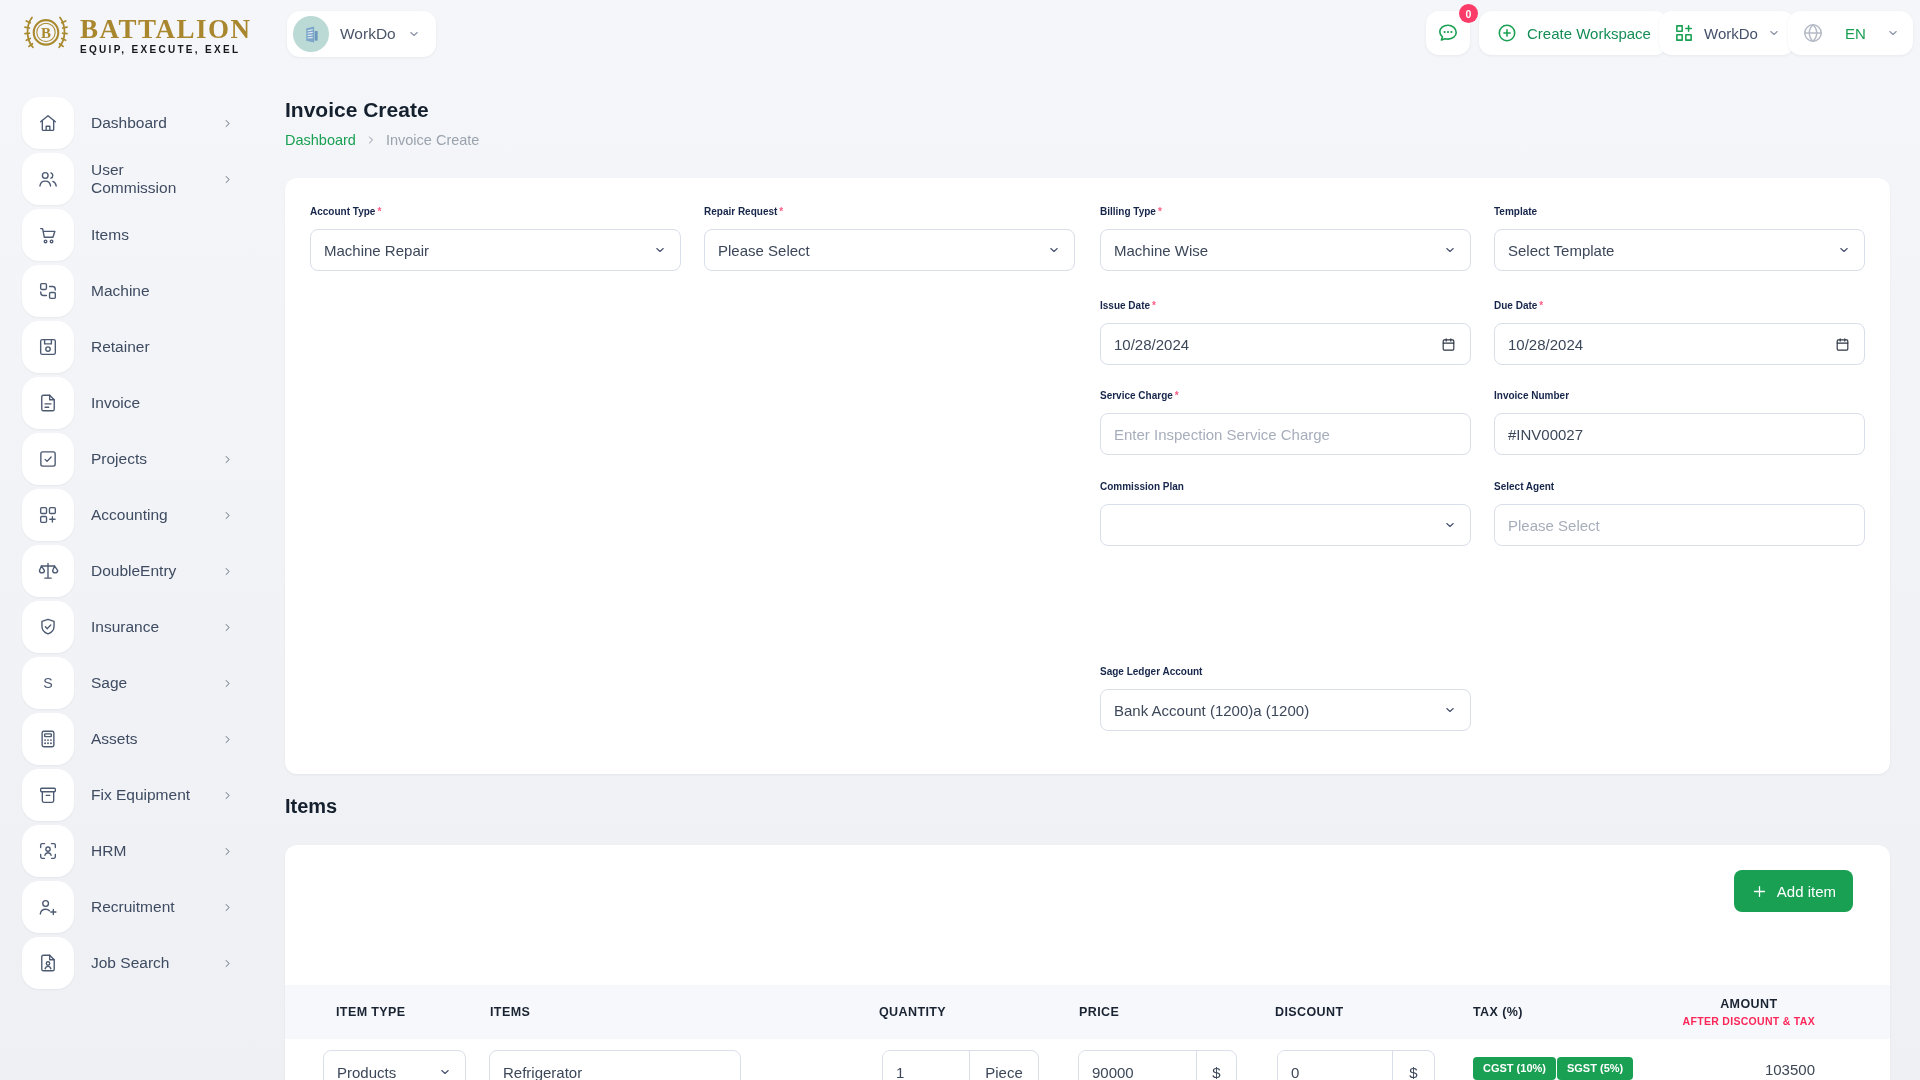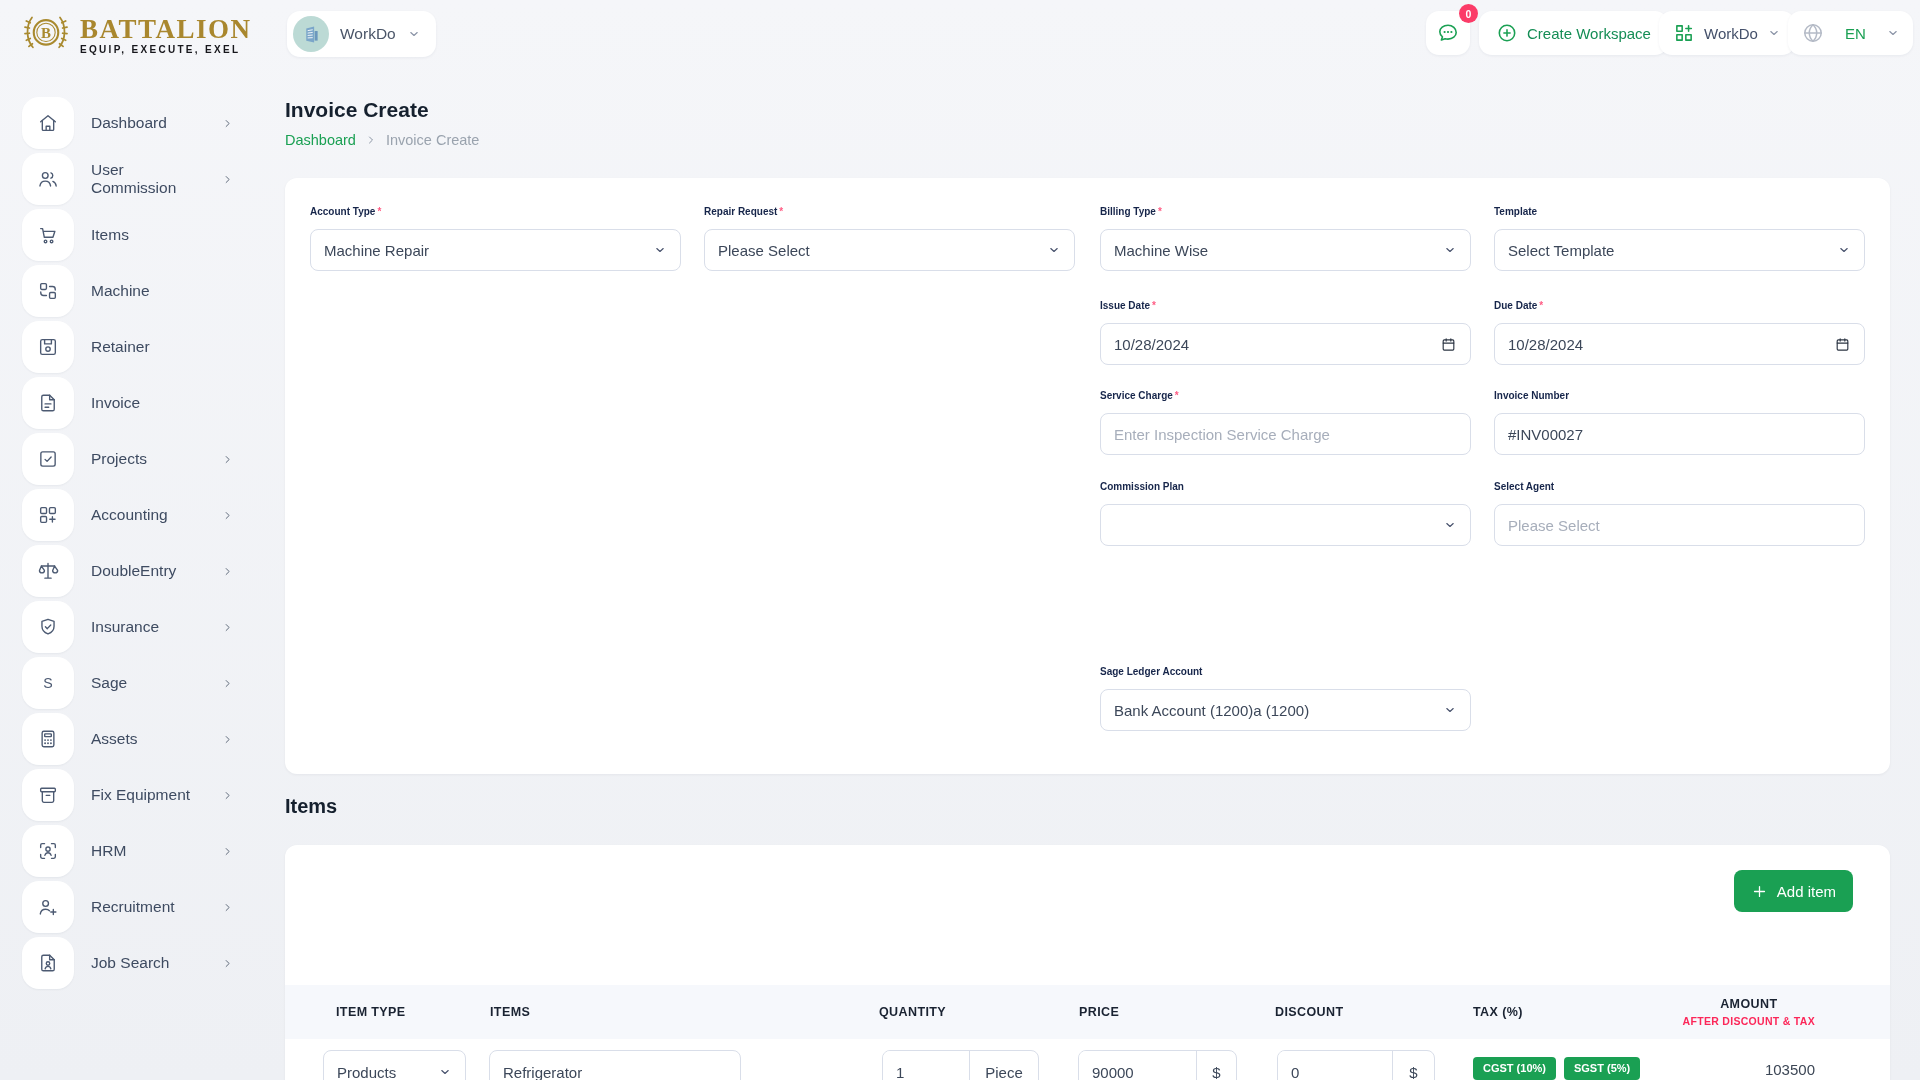--- a/index.html
+++ b/index.html
@@ -65,21 +65,21 @@
   .th{position:absolute;top:0;height:54px;display:flex;align-items:center;font-size:12.5px;font-weight:700;
     color:#1a2332;letter-spacing:.4px;white-space:nowrap}
   .th-amount{flex-direction:column;align-items:center;justify-content:center;gap:4px;text-align:right}
   .th-sub{font-size:10.5px;color:#fc2759;font-weight:700;letter-spacing:.3px}
   .row-ctl{position:absolute;top:205px;height:44px;box-sizing:border-box}
   .row-ctl .ctl,.row-ctl.ctl{height:44px}
   .igroup{position:absolute;top:205px;height:44px;display:flex;border:1px solid #d9dee9;border-radius:8px;
     background:#fff;box-sizing:border-box;overflow:hidden}
   .ig-main{border:none;outline:none;padding:0 13px;font-size:15px;color:#3c4759;font-family:inherit;min-width:0;background:#fff}
   .ig-suffix{display:flex;align-items:center;justify-content:center;border-left:1px solid #d9dee9;font-size:15px;color:#3c4759;flex:none}
-  .tax-wrap{position:absolute;left:1188px;top:212px;display:flex;gap:8px}
+  .tax-wrap{position:absolute;left:1188px;top:212px;display:flex;gap:1px}
   .tax-badge{height:23px;line-height:23px;padding:0 10px;border-radius:4px;background:#1aa053;color:#fff;
     font-size:11px;font-weight:700;white-space:nowrap}
   .amount-val{position:absolute;right:75px;top:216px;font-size:15px;color:#3c4655}
 </style>
 </head>
 <body>
 
 <div class="screen">
 
   <header>

